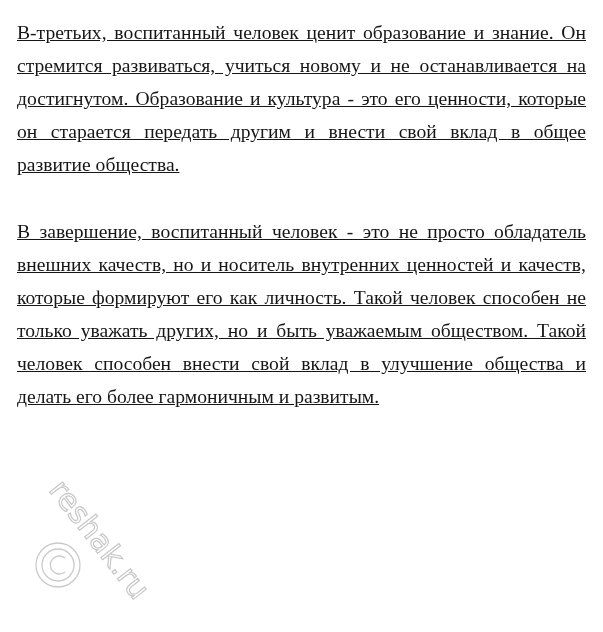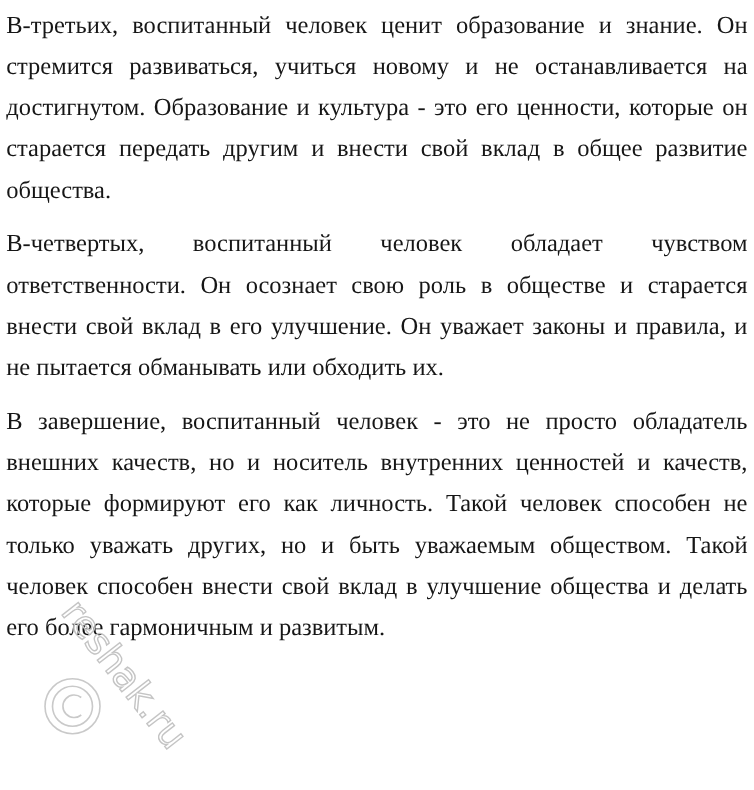--- a/index.html
+++ b/index.html
@@ -21,23 +21,24 @@
       padding: 0 1px 0 1px;
       box-sizing: border-box;
       font-family: "Liberation Serif", "DejaVu Serif", serif;
       font-size: 19.6px;
       line-height: 33px;
       color: #161616;
       text-align: justify;
     }
     .para {
       margin: 0 0 0 0;
-      padding: 4px;
+      padding: 16px;
       text-align: justify;
       text-align-last: left;
+      text-decoration: underline;
     }
     .para + .para {
       margin-top: 2px;
     }
     .watermark {
       position: absolute;
       left: 18px;
       top: 470px;
       width: 150px;
       height: 150px;
@@ -46,21 +47,20 @@
     .watermark svg {
       width: 100%;
       height: 100%;
     }
   </style>
 </head>
 <body>
 
 <div class="doc">
   <p class="para">В-третьих, воспитанный человек ценит образование и знание. Он стремится развиваться, учиться новому и не останавливается на достигнутом. Образование и культура - это его ценности, которые он старается передать другим и внести свой вклад в общее развитие общества.</p>
-  <p class="para">В-четвертых, воспитанный человек обладает чувством ответственности. Он осознает свою роль в обществе и старается внести свой вклад в его улучшение. Он уважает законы и правила, и не пытается обманывать или обходить их.</p>
   <p class="para">В завершение, воспитанный человек - это не просто обладатель внешних качеств, но и носитель внутренних ценностей и качеств, которые формируют его как личность. Такой человек способен не только уважать других, но и быть уважаемым обществом. Такой человек способен внести свой вклад в улучшение общества и делать его более гармоничным и развитым.</p>
 </div>
 
 <div class="watermark">
   <svg viewBox="0 0 150 150">
     <g fill="none" stroke="#c4c4c4" stroke-width="1.3" opacity="0.9">
       <circle cx="40" cy="95" r="22"></circle>
       <circle cx="40" cy="95" r="16"></circle>
       <path d="M47 88 a9 9 0 1 0 0 14"></path>
     </g>

